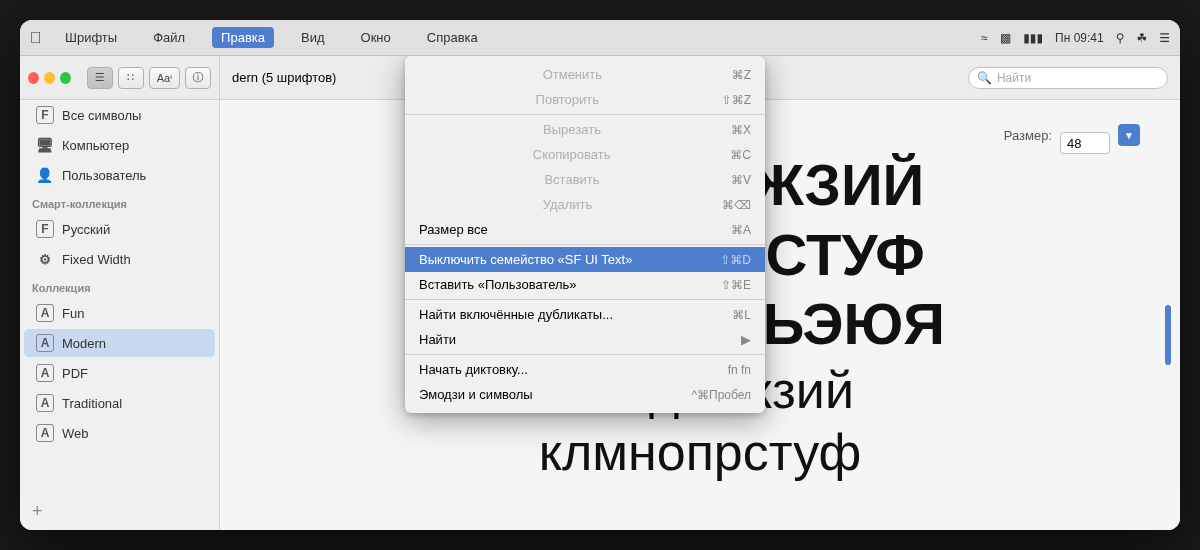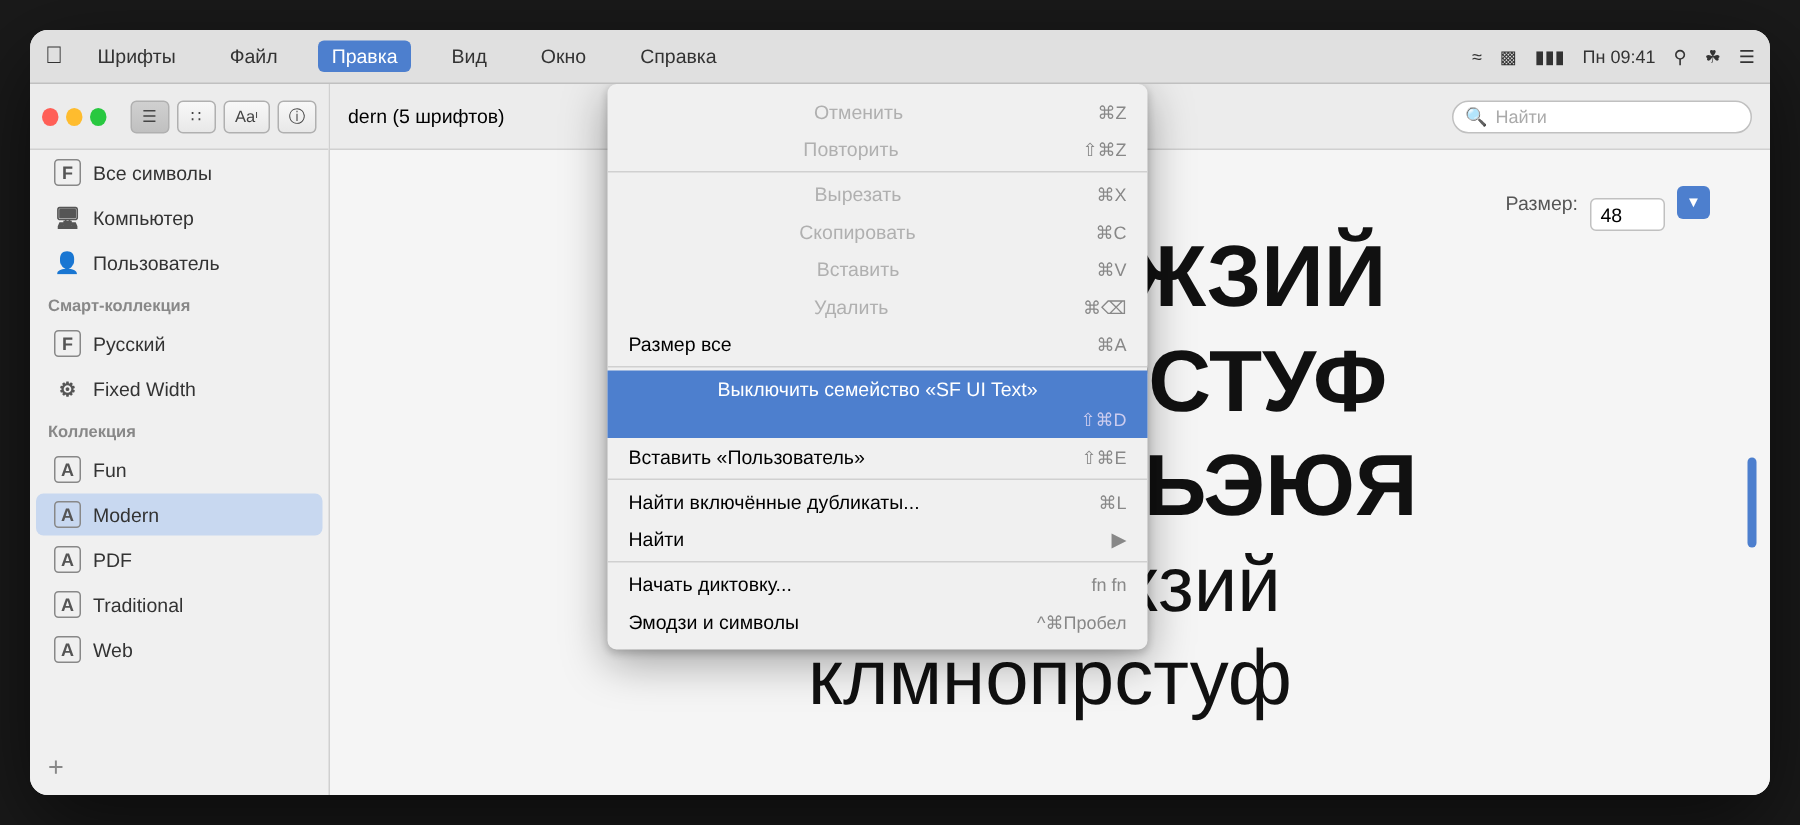--- a/index.html
+++ b/index.html
@@ -354,21 +354,20 @@
     }
 
     .dropdown-item.disabled {
       color: #b0b0b0;
       text-align: center;
     }
 
     .dropdown-item.highlighted {
       background: #4d7fce;
       color: white;
-      flex-direction: column;
     }
 
     .dropdown-item .item-label {
       flex: 1;
     }
 
     .dropdown-item .shortcut {
       color: #888;
       font-size: 12px;
       margin-left: auto;

